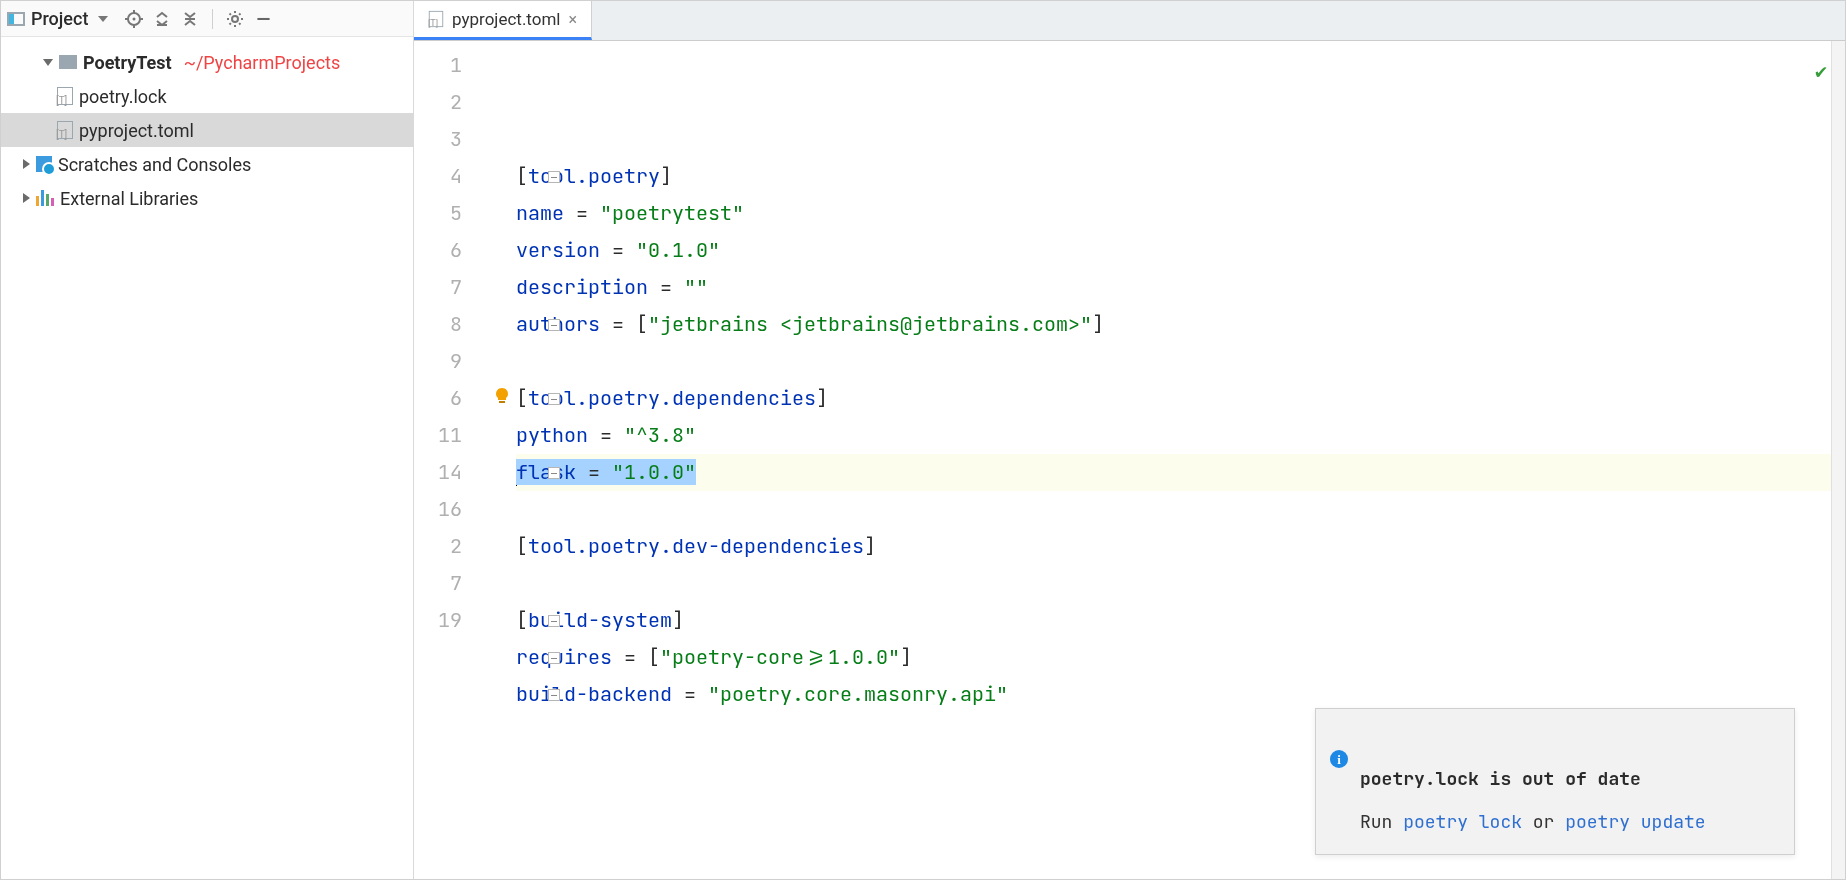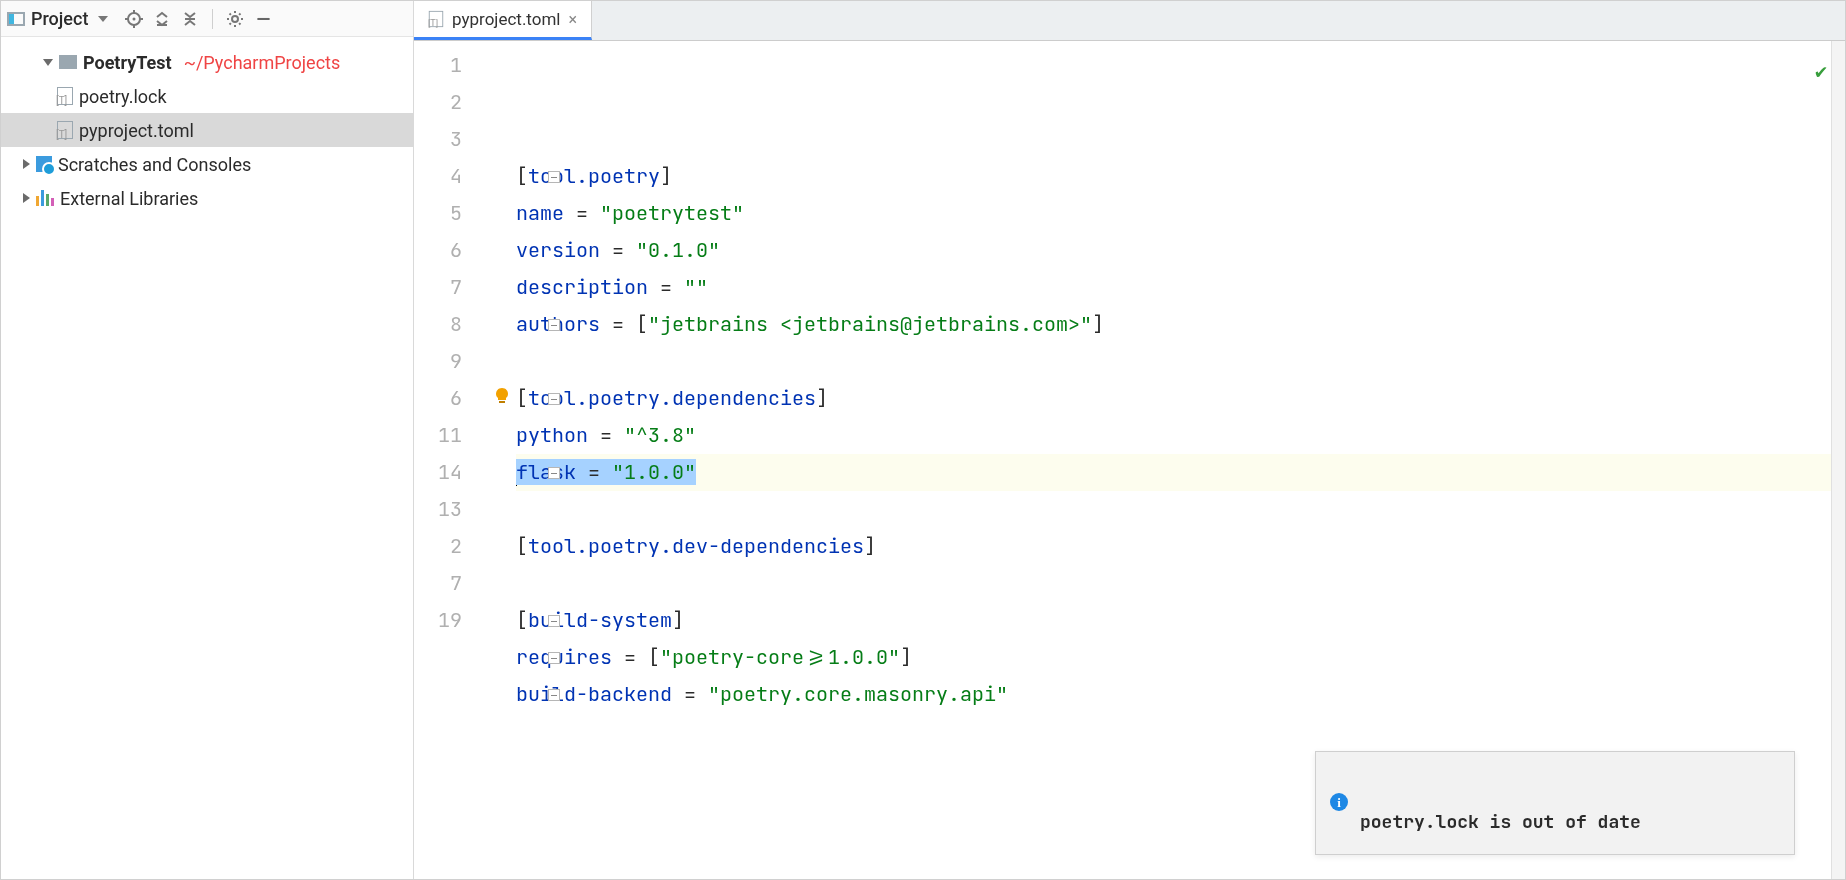--- a/index.html
+++ b/index.html
@@ -190,38 +190,41 @@
           <div>3</div>
           <div>4</div>
           <div>5</div>
           <div>6</div>
           <div>7</div>
           <div>8</div>
           <div>9</div>
           <div>6</div>
           <div>11</div>
           <div>14</div>
-          <div>13</div>
+          <div>16</div>
           <div>2</div>
           <div>7</div>
           <div>19</div>
         </div>
       <div class="code" id="code">
         <span class="bulb">
           <svg width="18" height="18" viewBox="0 0 18 18">
               <path d="M9 1 C5 1 3 4 3 7 c0 2 1 3 2 4 v2 h8 v-2 c1-1 2-2 2-4 C15 4 13 1 9 1z" fill="#f2a100"></path>
               <rect x="6" y="14" width="6" height="2" fill="#c07f00"></rect>
             </svg>
         </span>
       <div class="line"><span class="fold-marker"></span><span class="k-txt">[</span><span class="k-blue">tool.poetry</span><span class="k-txt">]</span></div><div class="line"><span class="k-blue">name</span><span class="k-txt"> = </span><span class="k-str">"poetrytest"</span></div><div class="line"><span class="k-blue">version</span><span class="k-txt"> = </span><span class="k-str">"0.1.0"</span></div><div class="line"><span class="k-blue">description</span><span class="k-txt"> = </span><span class="k-str">""</span></div><div class="line"><span class="fold-marker"></span><span class="k-blue">authors</span><span class="k-txt"> = [</span><span class="k-str">"jetbrains &lt;jetbrains@jetbrains.com&gt;"</span><span class="k-txt">]</span></div><div class="line"></div><div class="line"><span class="fold-marker"></span><span class="k-txt">[</span><span class="k-blue">tool.poetry.dependencies</span><span class="k-txt">]</span></div><div class="line"><span class="k-blue">python</span><span class="k-txt"> = </span><span class="k-str">"^3.8"</span></div><div class="line current"><span class="fold-marker"></span><span class="caret"></span><span class="k-blue sel">flask</span><span class="k-txt sel"> = </span><span class="k-str sel">"1.0.0"</span></div><div class="line"></div><div class="line"><span class="k-txt">[</span><span class="k-blue">tool.poetry.dev-dependencies</span><span class="k-txt">]</span></div><div class="line"></div><div class="line"><span class="fold-marker"></span><span class="k-txt">[</span><span class="k-blue">build-system</span><span class="k-txt">]</span></div><div class="line"><span class="fold-marker"></span><span class="k-blue">requires</span><span class="k-txt"> = [</span><span class="k-str">"poetry-core&gt;=1.0.0"</span><span class="k-txt">]</span></div><div class="line"><span class="fold-marker"></span><span class="k-blue">build-backend</span><span class="k-txt"> = </span><span class="k-str">"poetry.core.masonry.api"</span></div><div class="line"></div></div>
       <div class="editor-scrollbar"></div>
       <span class="status-check">✔</span>
 
       <div class="notify">
         <div class="row1">
           <span class="info-circle">i</span>
           <span class="title">poetry.lock is out of date</span>
         </div>
+        <div class="row2">
+          <span>Run </span><a href="#">poetry lock</a><span> or </span><a href="#">poetry update</a>
+        </div>
       </div>
     </div>
   </div>
 
 </div>
 
 </body></html>

